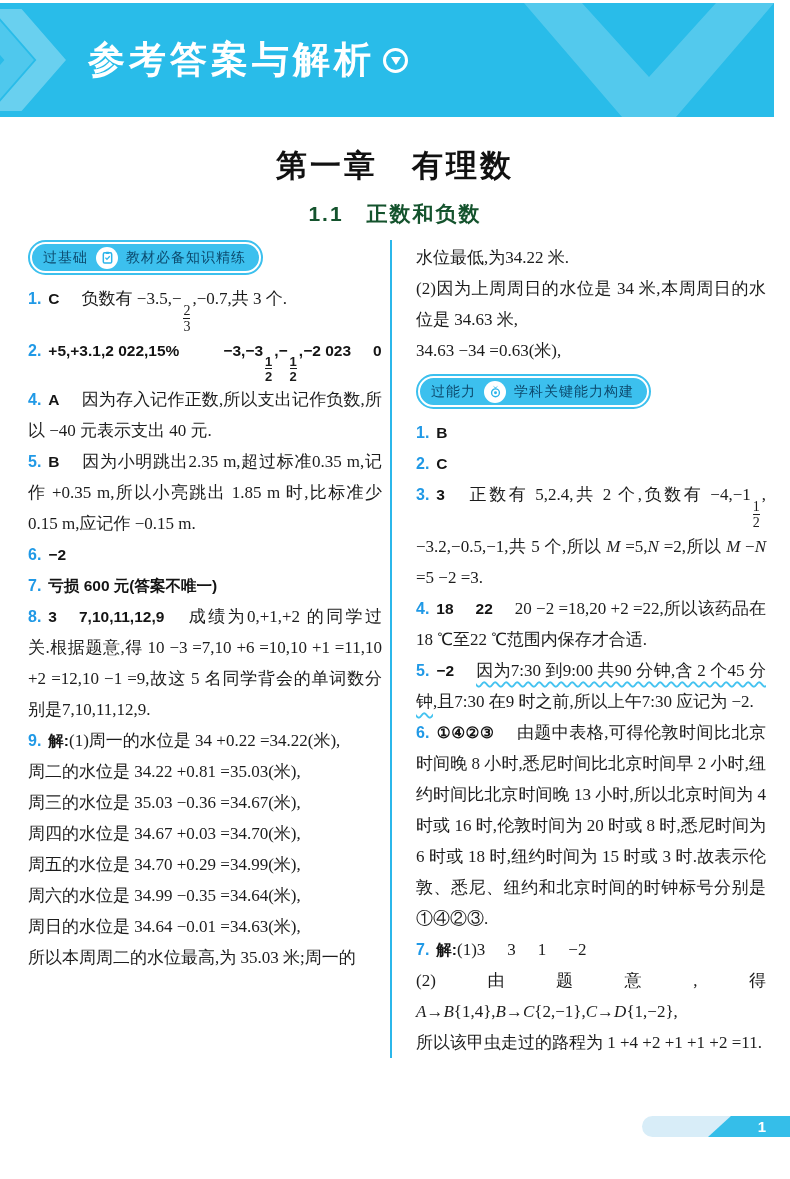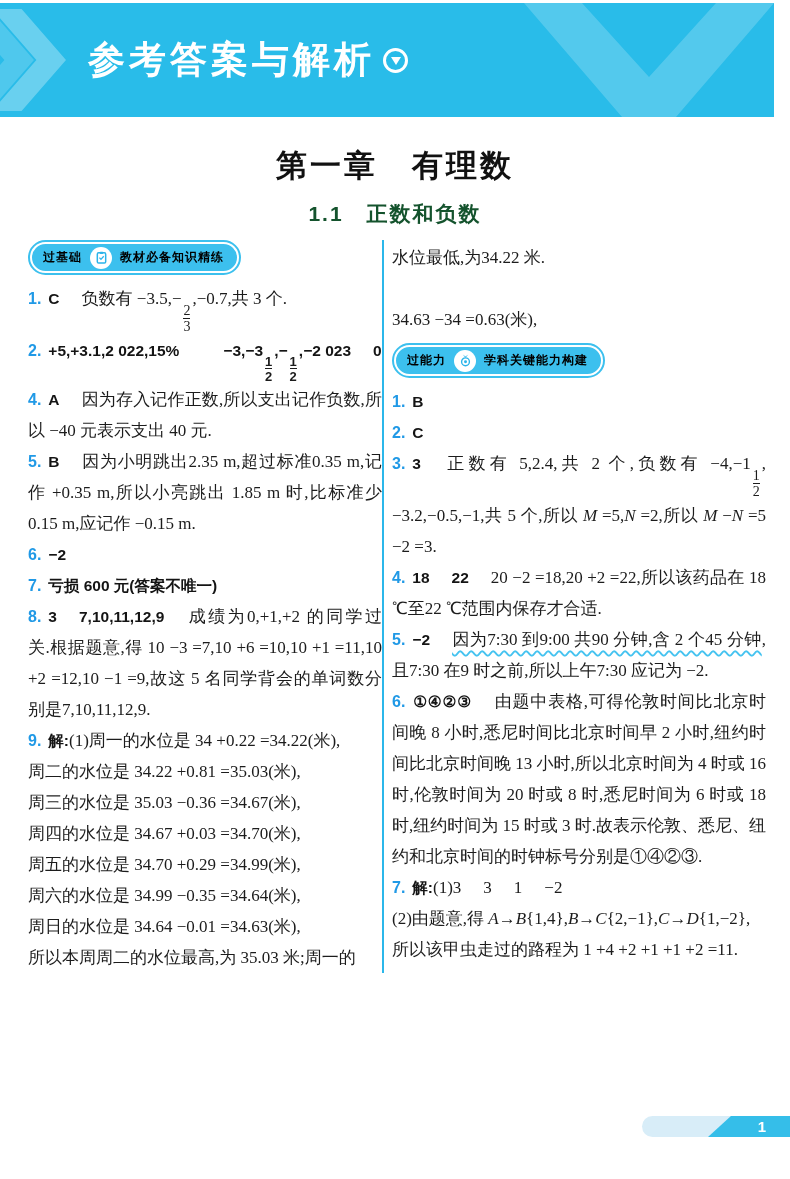--- a/index.html
+++ b/index.html
@@ -24,28 +24,28 @@
 
   
   .chapter{font-family:"Liberation Sans",sans-serif;font-weight:bold;text-align:center;
            font-size:31px;letter-spacing:3px;margin:145px 0 0;color:#111;}
   .section-t{font-family:"Liberation Sans",sans-serif;font-weight:bold;text-align:center;
            font-size:21px;letter-spacing:2px;margin:13px 0 0;color:#14532d;}
 
   
   .columns{display:flex;margin:12px 24px 0 28px;}
   .col-left{width:354px;}
-  .col-right{flex:1;border-left:2px solid #2bb7ea;padding-left:8px;}
+  .col-right{flex:1;border-left:2px solid #2bb7ea;padding-left:24px;margin-left:8px;}
 
   
   .badge{display:inline-flex;align-items:center;gap:8px;height:27px;padding:0 13px 0 11px;
          background:#3cc0ee;border:2px solid #fff;outline:2px solid #3cc0ee;border-radius:16px;
          margin:2px 0 10px 2px;}
-  .badge-tab,.badge-label{font-family:"Liberation Sans",sans-serif;font-weight:bold;
-         font-size:12px;color:#000000;letter-spacing:1px;white-space:nowrap;}
+  .badge-tab,.badge-label{font-family:"Liberation Sans",sans-serif;font-weight:normal;
+         font-size:14px;color:#0c4a6e;letter-spacing:1px;white-space:nowrap;}
   .badge-icon{width:22px;height:22px;background:#fff;border-radius:50%;
          display:flex;align-items:center;justify-content:center;flex:0 0 auto;}
 
   
   .answers{}
   .answer,.intro{font-size:17px;line-height:31px;text-align:justify;}
   .a-num{color:#2099e6;font-family:"Liberation Sans",sans-serif;font-weight:bold;
          font-size:16px;margin-right:7px;}
   .seg-b{font-family:"Liberation Sans",sans-serif;font-weight:bold;font-size:15.5px;color:#141414;}
   .seg-t{}
@@ -117,21 +117,21 @@
           <div class="answer"><span class="a-num">4.</span><span class="seg-b">A</span><span class="gap"></span><span class="seg-t">因为存入记作正数,所以支出记作负数,所以 −40 元表示支出 40 元.</span></div>
           <div class="answer"><span class="a-num">5.</span><span class="seg-b">B</span><span class="gap"></span><span class="seg-t">因为小明跳出2.35 m,超过标准0.35 m,记作 +0.35 m,所以小亮跳出 1.85 m 时,比标准少 0.15 m,应记作 −0.15 m.</span></div>
           <div class="answer"><span class="a-num">6.</span><span class="seg-b">−2</span></div>
           <div class="answer"><span class="a-num">7.</span><span class="seg-b">亏损 600 元(答案不唯一)</span></div>
           <div class="answer"><span class="a-num">8.</span><span class="seg-b">3</span><span class="gap"></span><span class="seg-b">7,10,11,12,9</span><span class="gap"></span><span class="seg-t">成绩为0,+1,+2 的同学过关.根据题意,得 10 −3 =7,10 +6 =10,10 +1 =11,10 +2 =12,10 −1 =9,故这 5 名同学背会的单词数分别是7,10,11,12,9.</span></div>
           <div class="answer"><span class="a-num">9.</span><span class="seg-b">解:</span><span class="seg-t">(1)周一的水位是 34 +0.22 =34.22(米),</span><br><span class="seg-t">周二的水位是 34.22 +0.81 =35.03(米),</span><br><span class="seg-t">周三的水位是 35.03 −0.36 =34.67(米),</span><br><span class="seg-t">周四的水位是 34.67 +0.03 =34.70(米),</span><br><span class="seg-t">周五的水位是 34.70 +0.29 =34.99(米),</span><br><span class="seg-t">周六的水位是 34.99 −0.35 =34.64(米),</span><br><span class="seg-t">周日的水位是 34.64 −0.01 =34.63(米),</span><br><span class="seg-t">所以本周周二的水位最高,为 35.03 米;周一的</span></div>
         </div>
     </div>
 
     <div class="col-right">
-      <div class="intro"><span class="seg-t">水位最低,为34.22 米.</span><br><br><span class="seg-t">34.63 −34 =0.63(米),</span><br></div>
+      <div class="intro"><span class="seg-t">水位最低,为34.22 米.</span><br><span class="seg-t">(2)因为上周周日的水位是 34 米,本周周日的水位是 34.63 米,</span><br><span class="seg-t">34.63 −34 =0.63(米),</span><br></div>
       <div class="badge">
         <span class="badge-tab">过能力</span>
         <span class="badge-icon">
           <svg width="13" height="13" viewBox="0 0 14 14">
             <polygon points="4,0.5 7,4 10,0.5 7,2.8" fill="#2ab4ea"></polygon>
             <circle cx="7" cy="8.4" r="4.2" fill="none" stroke="#2ab4ea" stroke-width="1.5"></circle>
             <circle cx="7" cy="8.4" r="1.6" fill="#2ab4ea"></circle>
           </svg>
         </span>
         <span class="badge-label">学科关键能力构建</span>

